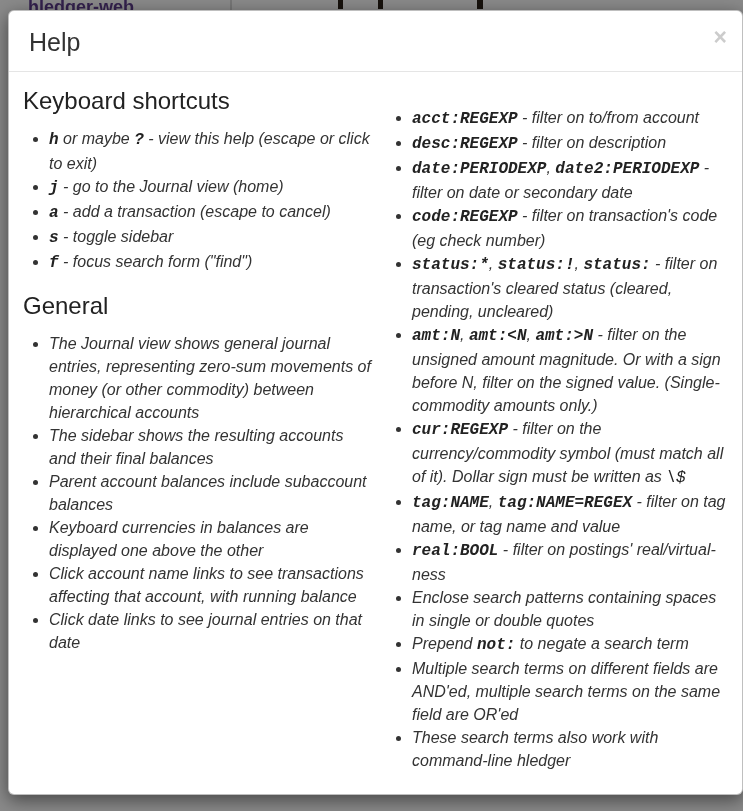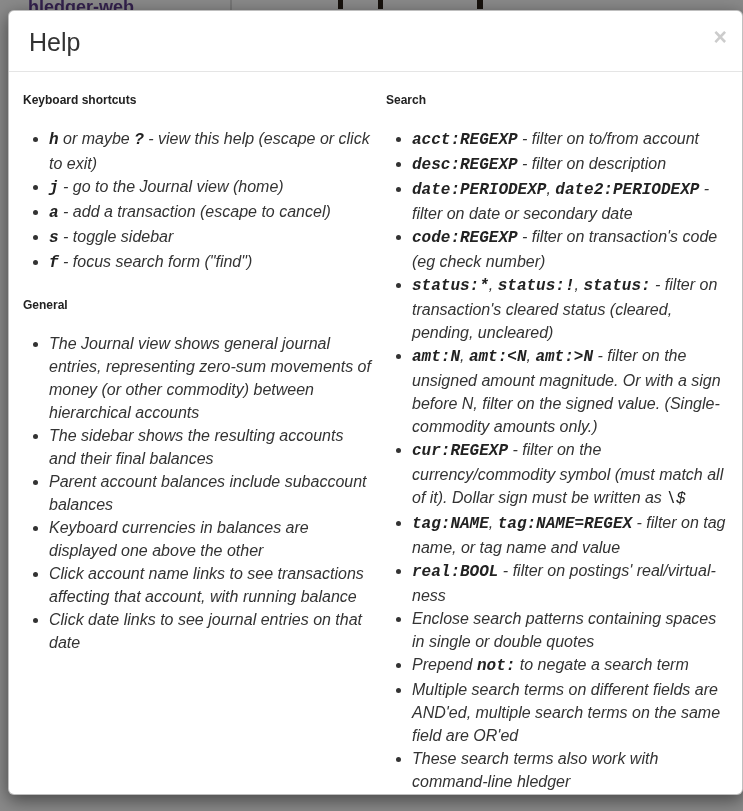--- a/index.html
+++ b/index.html
@@ -42,21 +42,21 @@
     background: none; border: 0; padding: 0;
     font-size: 23px; font-weight: 700; line-height: 1;
     color: #ccc; cursor: pointer;
     font-family: "Liberation Sans", sans-serif;
   }
   .modal-body { display: flex; padding: 18px 12px 0 14px; }
   .col { width: 349px; }
   .col-left { margin-right: 14px; }
   .col-right { flex: 1; }
 
-  .section-heading { margin: 0; font-size: 12px; font-weight: 700; color: #222; line-height: 21px; }
+  .section-heading { margin: 0; font-size: 24px; font-weight: 400; color: #222; line-height: 21px; }
   ul.section-list { margin: 16px 0 20px 0; padding: 0 0 0 26px; font-style: italic; }
   ul.section-list li { font-size: 16px; line-height: 23px; color: #333; }
   code {
     font-family: "Liberation Mono", monospace;
     font-weight: 700; font-size: 16px; color: #222;
   }
   code.regular { font-weight: 400; }
 </style>
 </head>
 <body>
@@ -88,21 +88,20 @@
         <ul class="section-list">
           <li>The Journal view shows general journal entries, representing zero-sum movements of money (or other commodity) between hierarchical accounts</li>
           <li>The sidebar shows the resulting accounts and their final balances</li>
           <li>Parent account balances include subaccount balances</li>
           <li>Keyboard currencies in balances are displayed one above the other</li>
           <li>Click account name links to see transactions affecting that account, with running balance</li>
           <li>Click date links to see journal entries on that date</li>
         </ul>
       </div>
     <div class="col col-right">
-        <h4 class="section-heading">Search</h4>
         <ul class="section-list">
           <li><code>acct:REGEXP</code> - filter on to/from account</li>
           <li><code>desc:REGEXP</code> - filter on description</li>
           <li><code>date:PERIODEXP</code>, <code>date2:PERIODEXP</code> - filter on date or secondary date</li>
           <li><code>code:REGEXP</code> - filter on transaction's code (eg check number)</li>
           <li><code>status:*</code>, <code>status:!</code>, <code>status:</code> - filter on transaction's cleared status (cleared, pending, uncleared)</li>
           <li><code>amt:N</code>, <code>amt:&lt;N</code>, <code>amt:&gt;N</code> - filter on the unsigned amount magnitude. Or with a sign before N, filter on the signed value. (Single-commodity amounts only.)</li>
           <li><code>cur:REGEXP</code> - filter on the currency/commodity symbol (must match all of it). Dollar sign must be written as <code class="regular">\$</code></li>
           <li><code>tag:NAME</code>, <code>tag:NAME=REGEX</code> - filter on tag name, or tag name and value</li>
           <li><code>real:BOOL</code> - filter on postings' real/virtual-ness</li>

